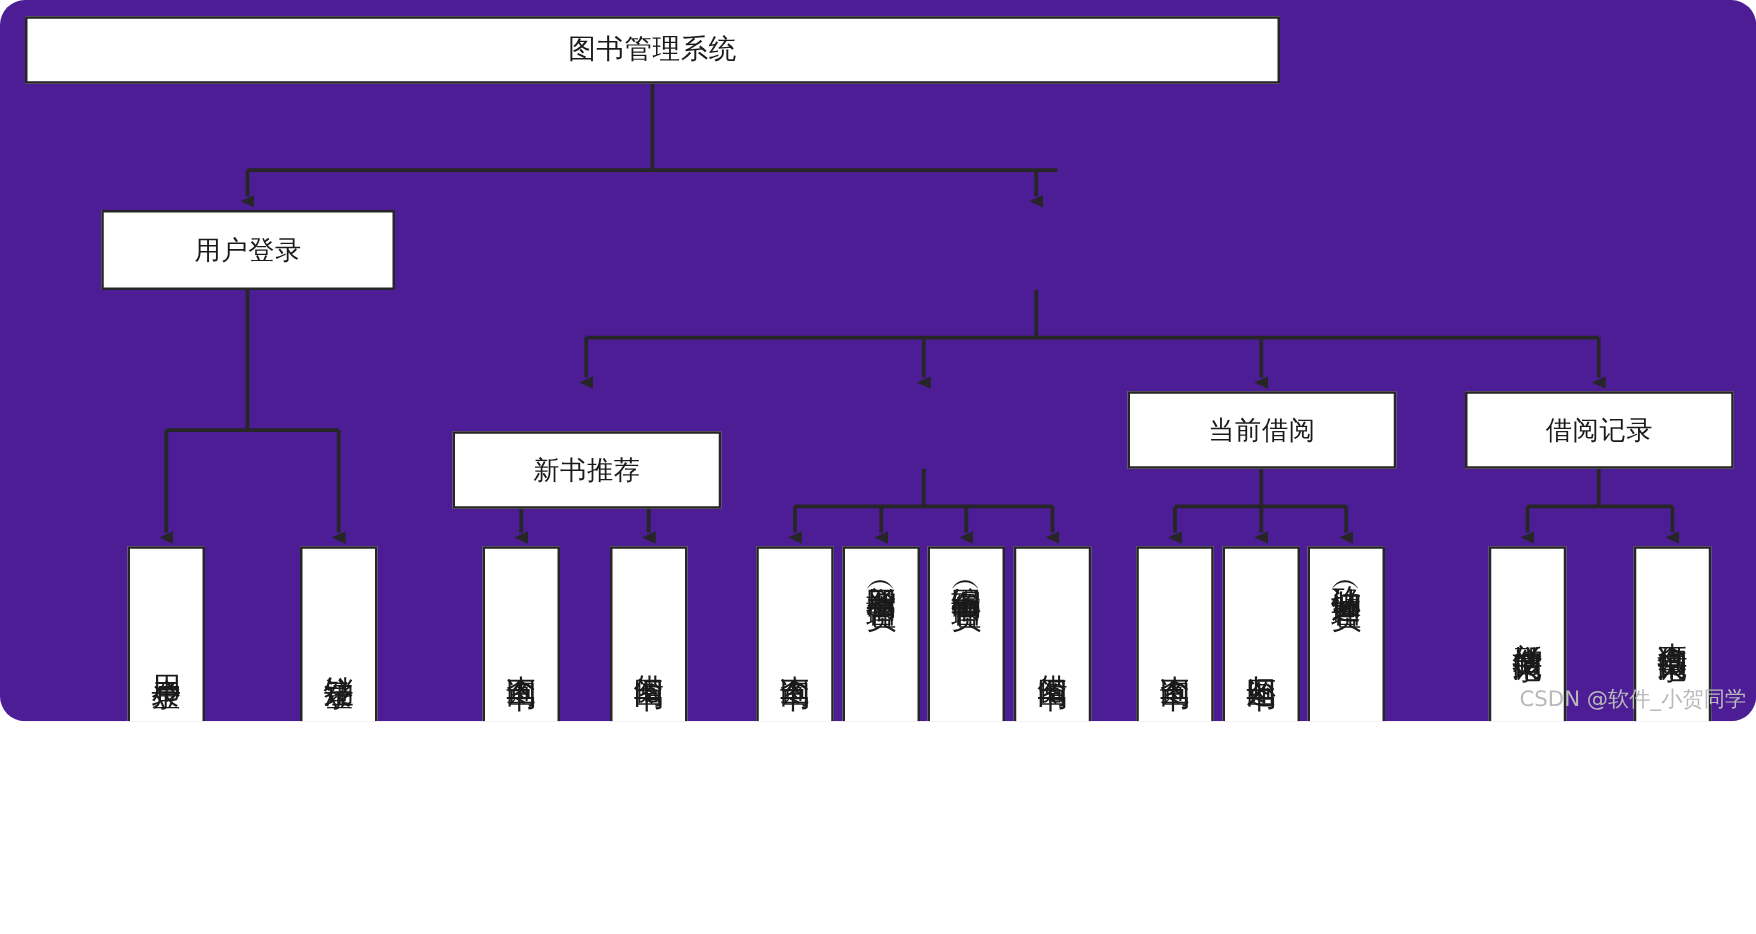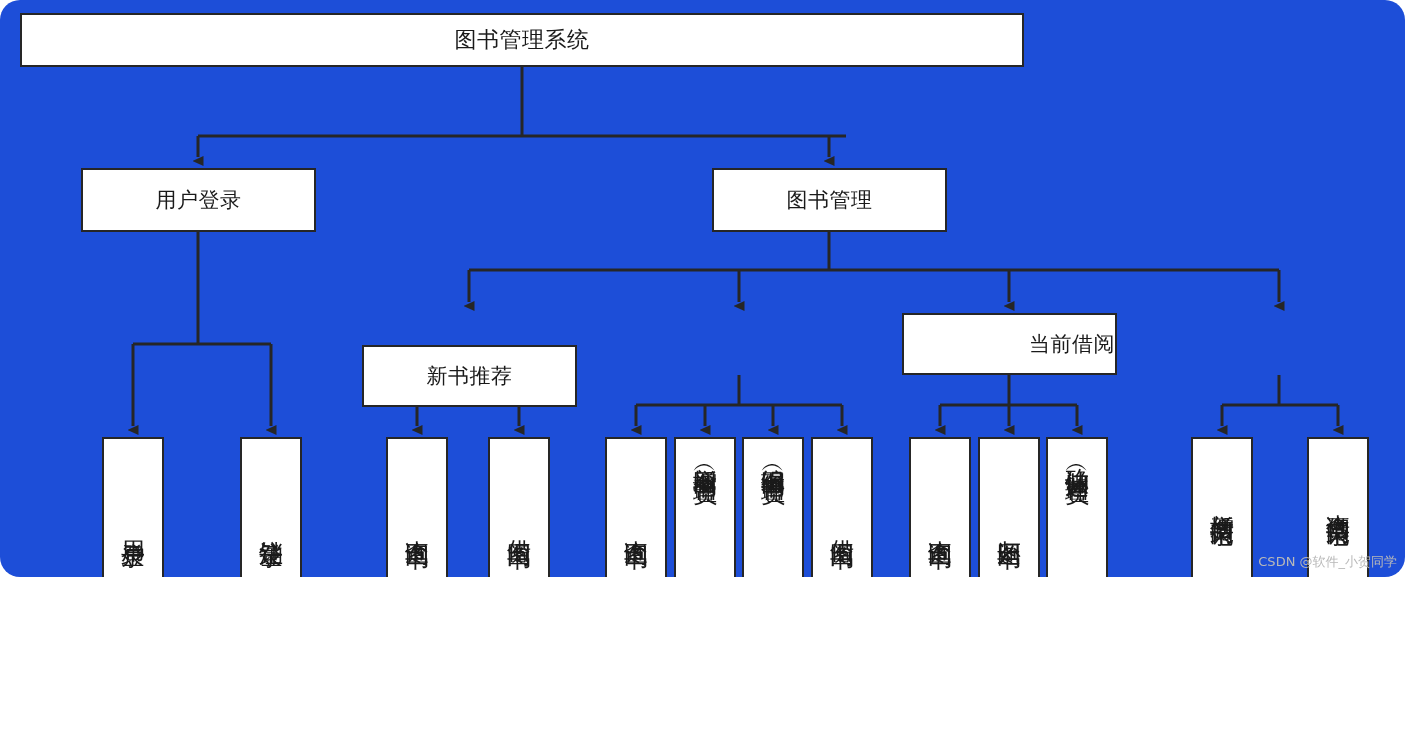--- a/index.html
+++ b/index.html
@@ -8,21 +8,21 @@
     padding: 0;
     background: #ffffff;
   }
   body {
     font-family: "DejaVu Sans", "Liberation Sans", sans-serif;
   }
   #diagram-canvas {
     position: relative;
     width: 1405px;
     height: 577px;
-    background: #1d4ed8;
+    background: #4c1d95;
     overflow: hidden;
     border-radius: 20px;
   }
   #edge-layer {
     position: absolute;
     left: 0;
     top: 0;
     width: 1405px;
     height: 747px;
     pointer-events: none;
@@ -72,21 +72,21 @@
   .node.v.mid .node-label {
     margin-top: 50px;
   }
   .node.v.tall .node-label {
     margin-top: 4px;
   }
   #watermark {
     position: absolute;
     right: 8px;
     bottom: 6px;
-    font-size: 13px;
+    font-size: 17px;
     color: #b9b9b9;
     white-space: nowrap;
     z-index: 5;
   }
 </style>
 </head>
 <body>
 
 <div id="diagram-canvas">
 
@@ -142,33 +142,33 @@
   </svg>
 
   <div class="node h root" style="left:20px; top:13px; width:1004px; height:54px;">
     <span class="node-label">图书管理系统</span>
   </div>
 
   <div class="node h" style="left:81px; top:168px; width:235px; height:64px;">
     <span class="node-label">用户登录</span>
   </div>
 
-  <div class="node h" style="left:712px; top:168px; width:235px; height:64px;">
-    <span class="node-label">图书管理</span>
-  </div>
 
   <div class="node h" style="left:362px; top:313px; width:215px; height:62px;margin-top:32px;">
     <span class="node-label">新书推荐</span>
   </div>
 
 
-  <div class="node h" style="left:902px; top:313px; width:215px; height:62px;justify-content:flex-end;">
+  <div class="node h" style="left:902px; top:313px; width:215px; height:62px;">
     <span class="node-label">当前借阅</span>
   </div>
 
+  <div class="node h" style="left:1172px; top:313px; width:215px; height:62px;">
+    <span class="node-label">借阅记录</span>
+  </div>
 
   <div class="node v short" style="left:102px; top:437px; width:62px; height:300px;">
     <span class="node-label">用户登录</span>
   </div>
 
   <div class="node v short" style="left:240px; top:437px; width:62px; height:300px;">
     <span class="node-label">注销登录</span>
   </div>
 
   <div class="node v short" style="left:386px; top:437px; width:62px; height:300px;">

